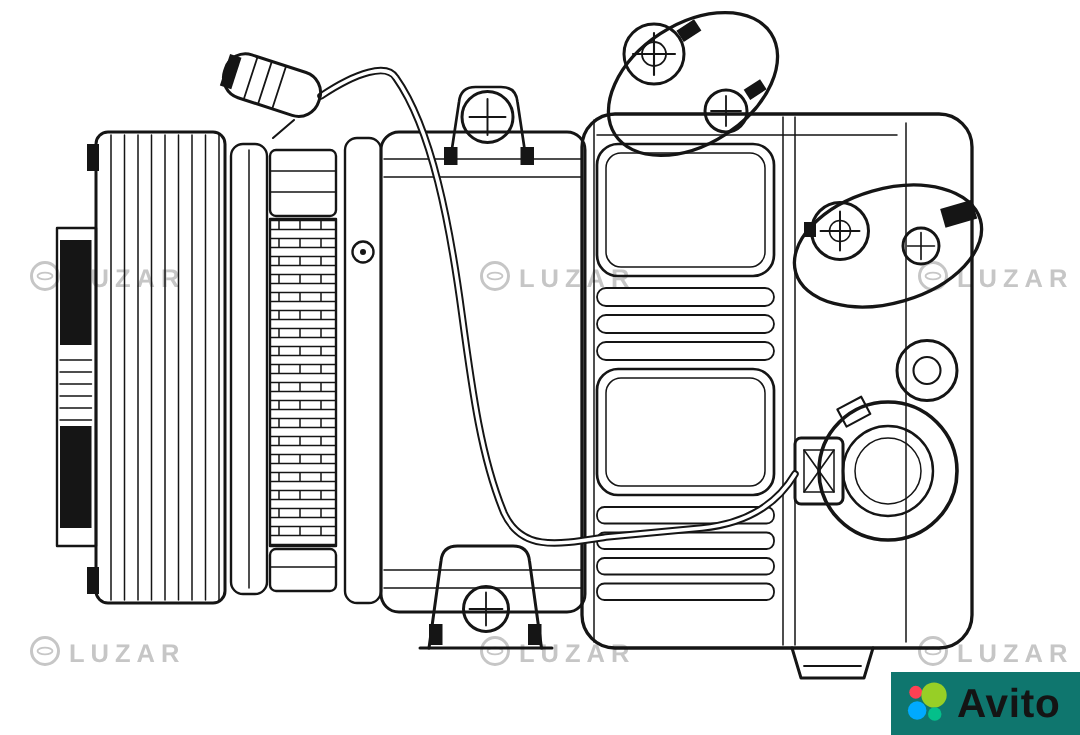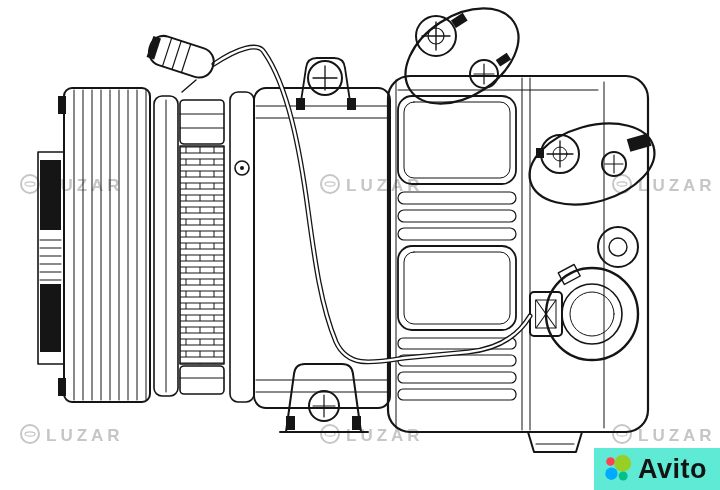--- a/index.html
+++ b/index.html
@@ -17,21 +17,21 @@
     font-size: 17px;
     font-weight: 700;
     letter-spacing: 4px;
   }
   .avito-badge {
     position: absolute;
     right: 0;
     bottom: 0;
     width: 126px;
     height: 42px;
-    background: #5eead4;
+    background: #0f766e;
     display: flex;
     align-items: center;
     gap: 5px;
     padding: 0 16px 0 9px;
     box-sizing: border-box;
   }
   .avito-logo { width: 30px; height: 30px; flex: 0 0 auto; }
   .avito-text {
     font-family: "Liberation Sans", sans-serif;
     font-size: 27px;

